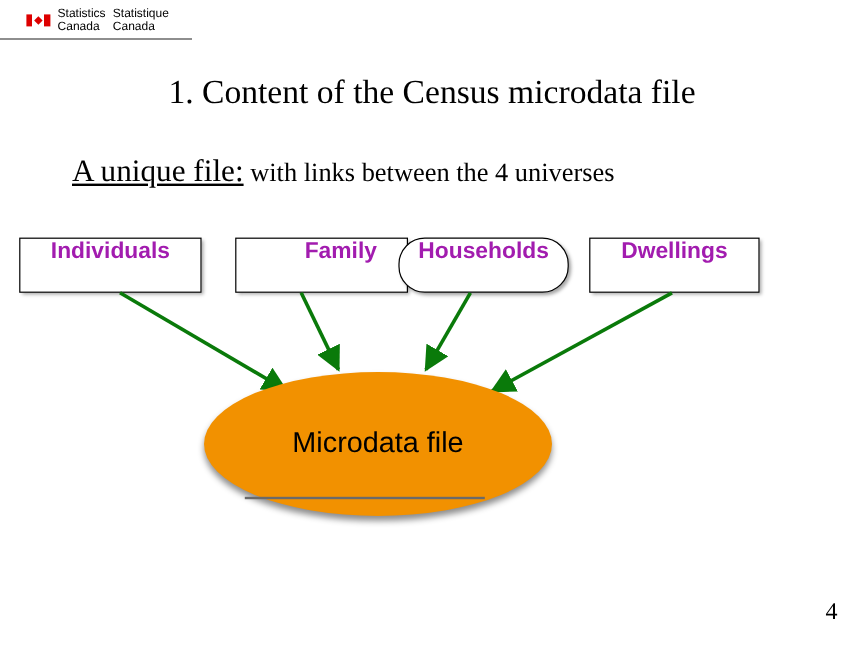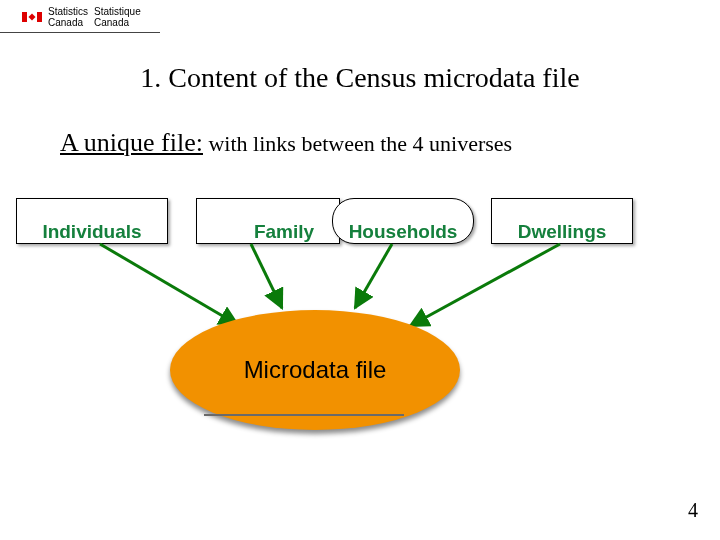--- a/index.html
+++ b/index.html
@@ -73,26 +73,26 @@
     font-size: 26px;
   }
   .box {
     position: absolute;
     top: 198px;
     height: 44px;
     background: #fff;
     border: 1px solid #000;
     box-shadow: 2px 2px 3px rgba(0,0,0,0.35);
     display: flex;
-    align-items: flex-end;
+    align-items: flex-start;
     justify-content: center;
     font-family: Arial, Helvetica, sans-serif;
     font-weight: bold;
     font-size: 19px;
-    color: #15803d;
+    color: #a21caf;
   }
   .box.b1 { left: 16px;  width: 150px; }
   .box.b2 { left: 196px; width: 110px; padding-left: 32px; }
   .box.b3 { left: 332px; width: 140px; border-radius: 22px; }
   .box.b4 { left: 491px; width: 140px; }
 
   .ellipse-wrap {
     position: absolute;
     left: 170px;
     top: 310px;

